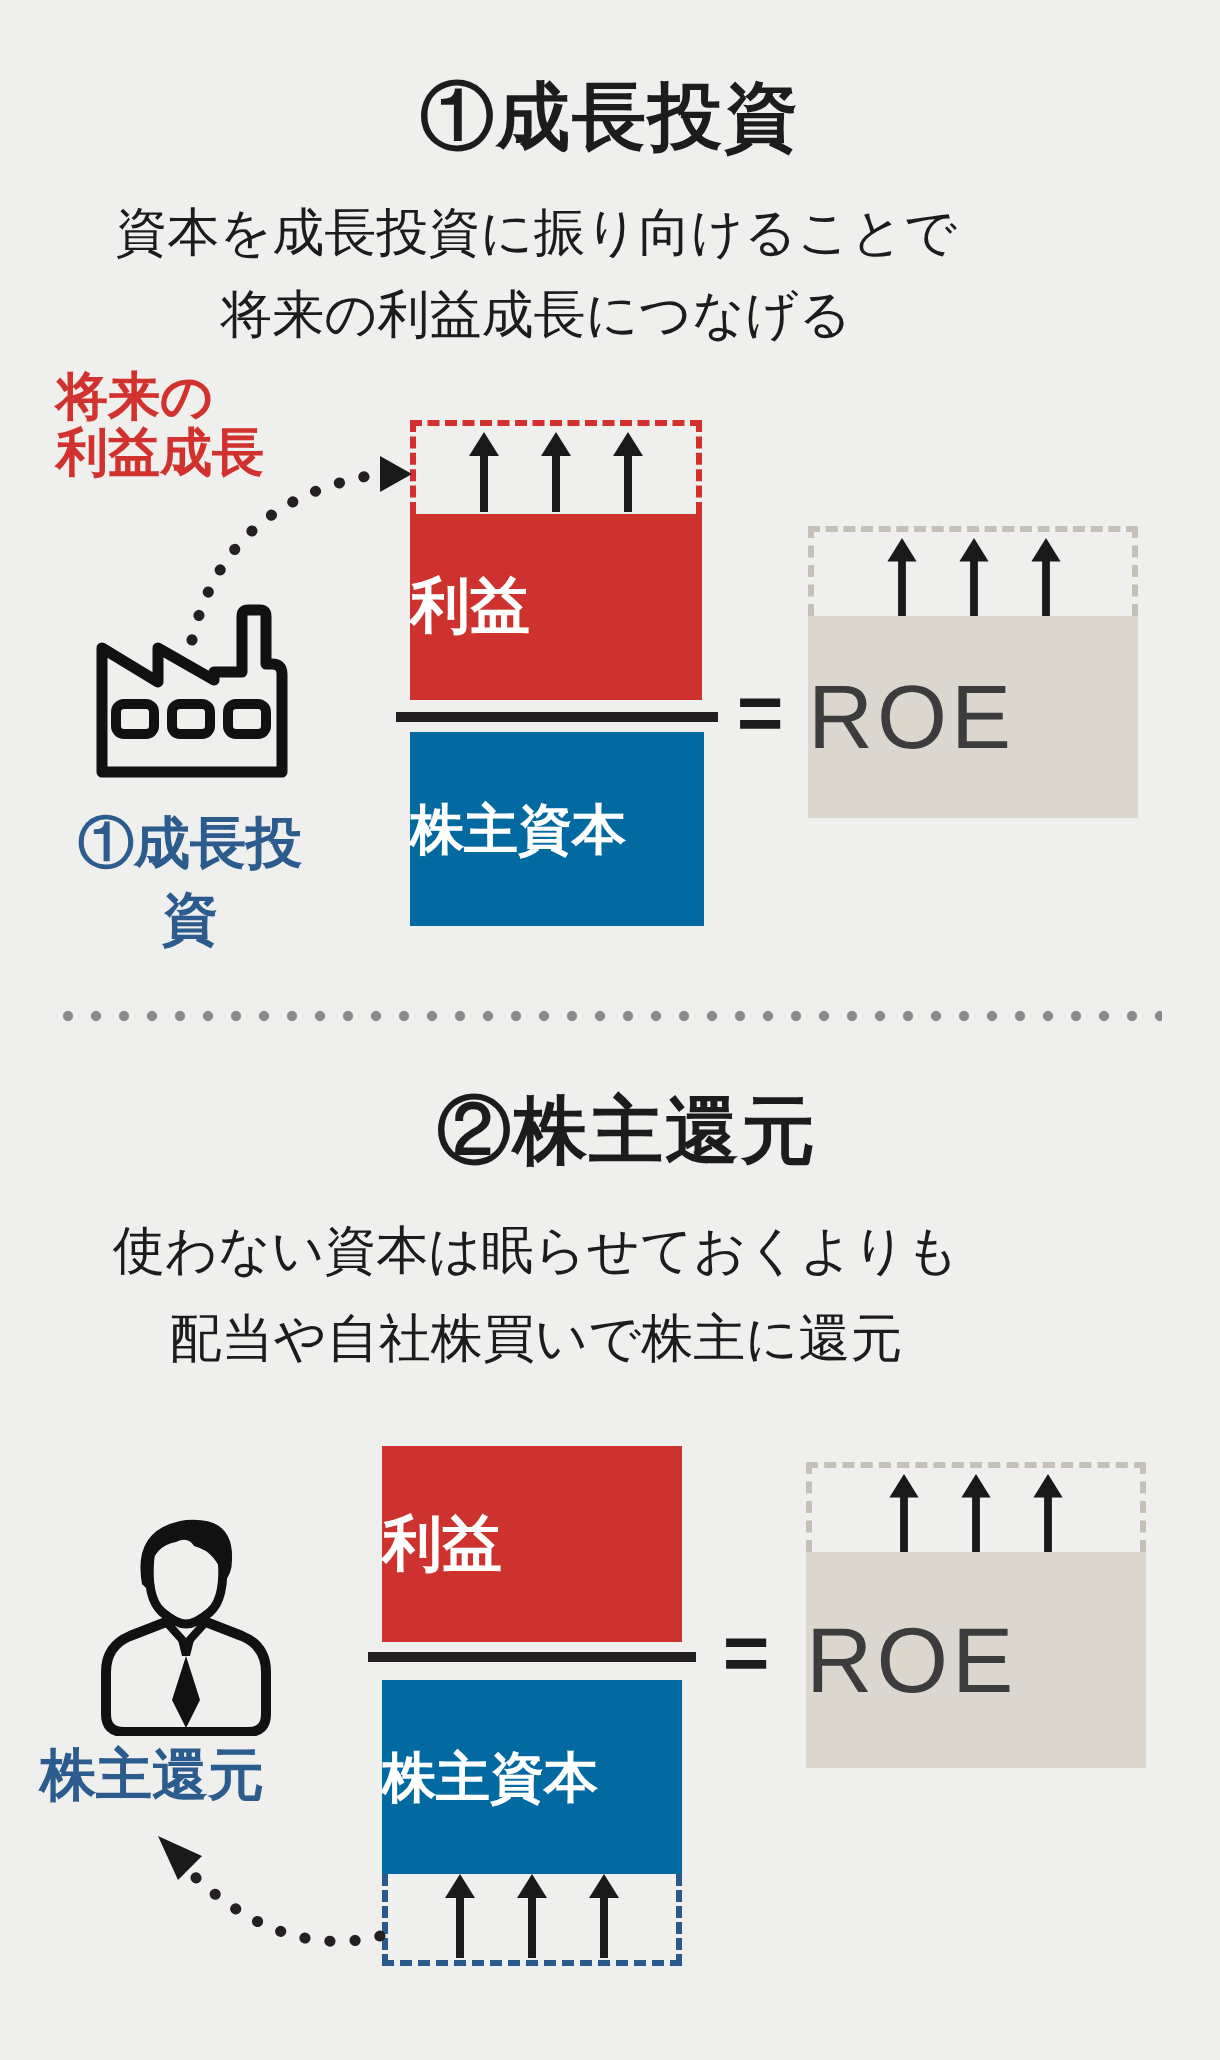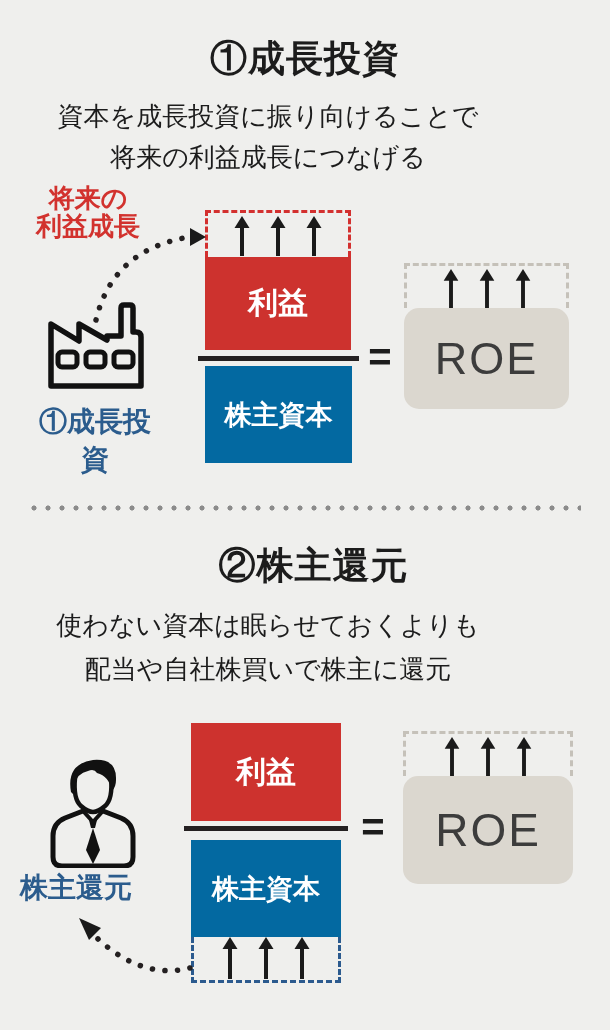--- a/index.html
+++ b/index.html
@@ -15,36 +15,36 @@
   .sec-title {
     left:0; width:610px; text-align:center;
     font-size:37px; font-weight:600; letter-spacing:1px; color:#1c1c1c;
   }
   .sec-sub {
     left:0; width:536px; text-align:center;
     font-size:26px; font-weight:500; line-height:41px; color:#1c1c1c;
   }
 
   .future-label {
-    text-align:center; font-size:26px; line-height:28px;
+    font-size:26px; line-height:28px;
     font-weight:600; color:#d2322e;
   }
   .icon-label {
     text-align:center; font-size:28px; font-weight:600; color:#2b5c8d;
   }
 
   .solid-box {
-    display:flex; align-items:center; justify-content:center;
+    display:flex; align-items:center; justify-content:flex-start;
     color:#ffffff; font-weight:600;
   }
   .red-box  { background:#cd322e; font-size:30px; }
   .navy-box { background:#0369a1; font-size:27px; }
   .roe-box  {
     background:#dbd7cf; color:#3c3c3c; font-size:45px;
-    font-weight:500; letter-spacing:2px;border-radius:15px;
+    font-weight:500; letter-spacing:2px;
   }
 
   .dash-box { background:transparent; }
   .dash-red  { border:3px dashed #d3302f; border-bottom:none; }
   .dash-gray { border:3px dashed #c5c1b9; border-bottom:none; }
   .dash-blue { border:3px dashed #2b5a8e; border-top:none; }
 
   .arrow-row {
     display:flex; justify-content:center; align-items:flex-start;
     gap:20px; width:100%; height:100%;

